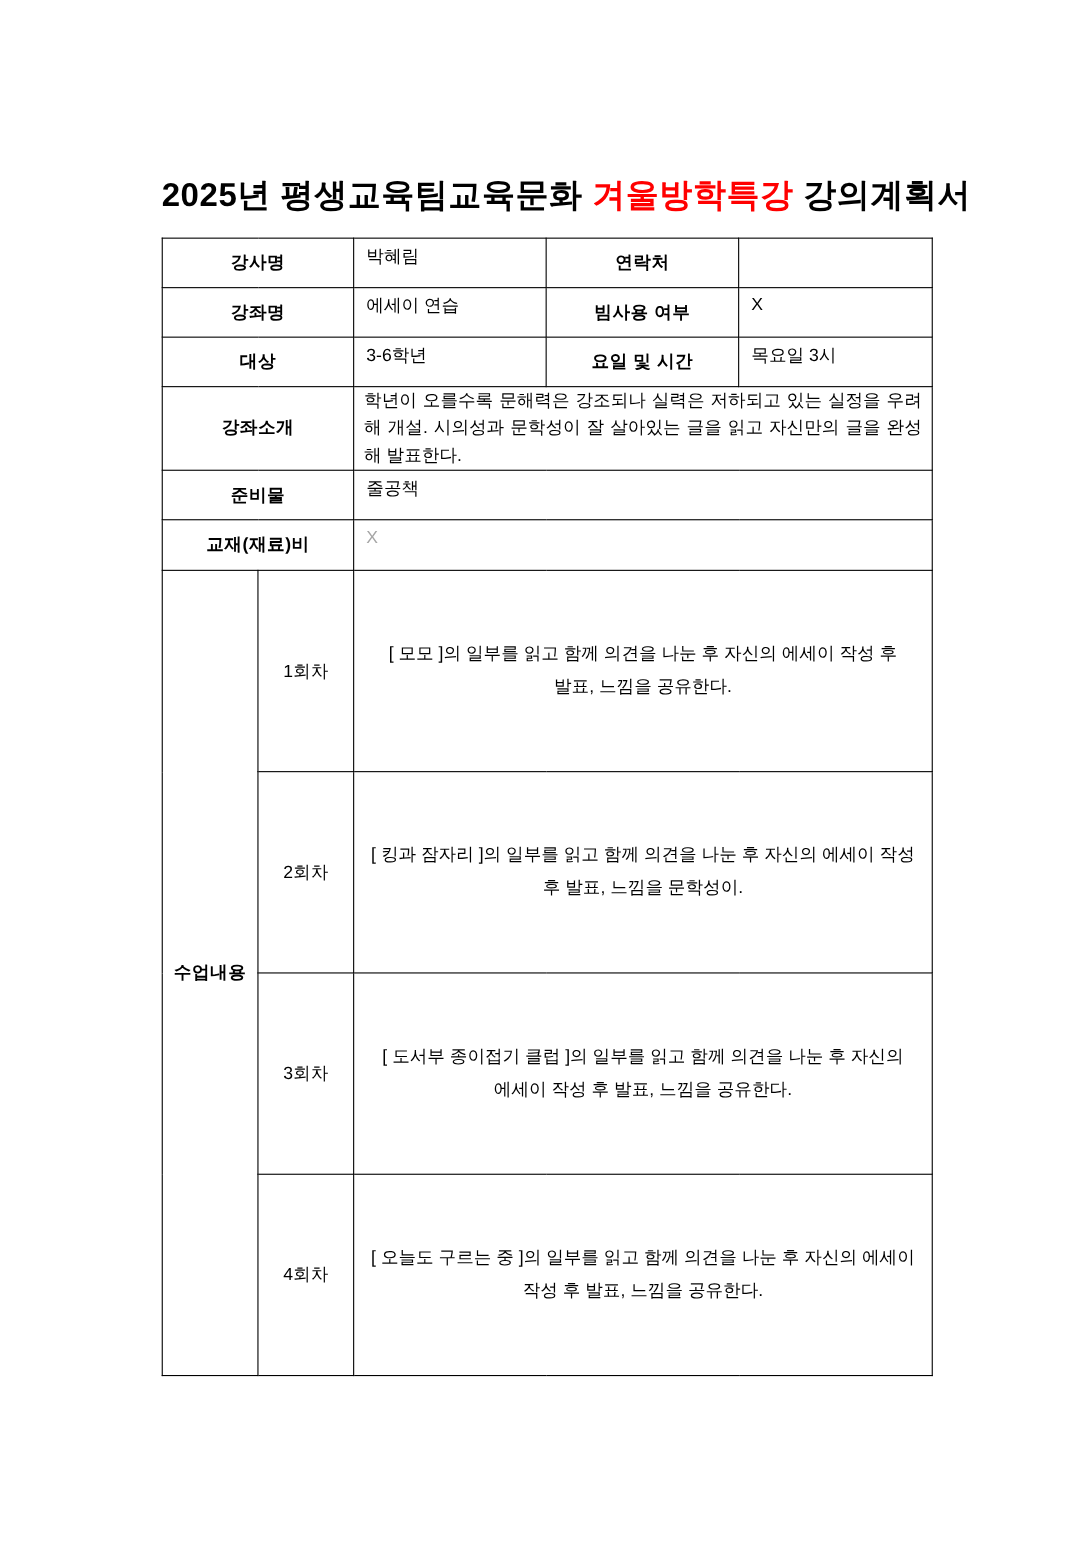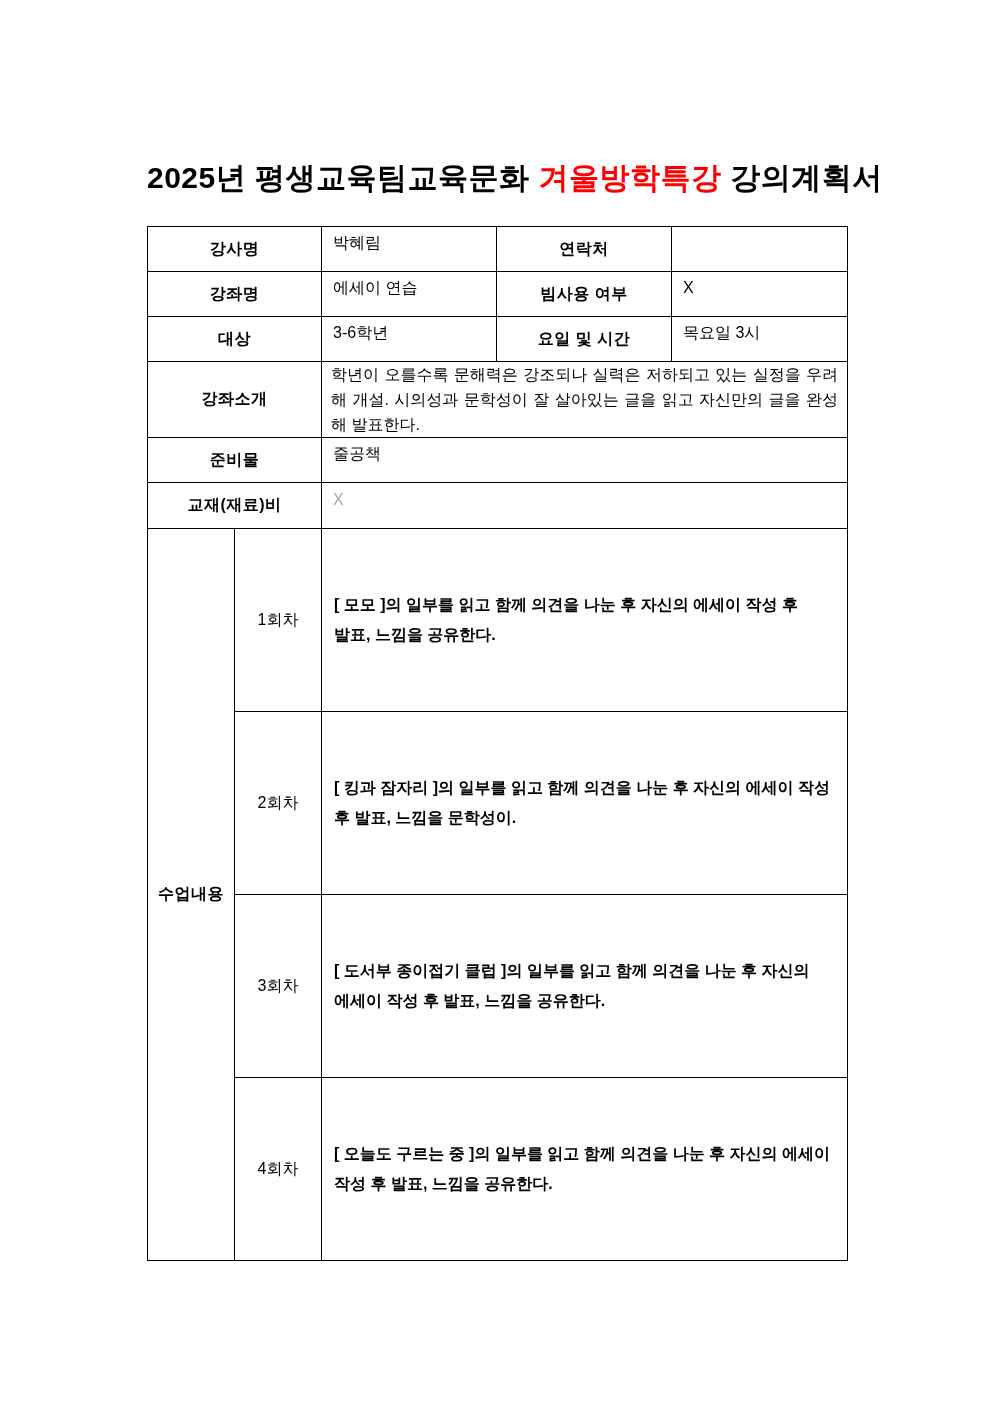--- a/index.html
+++ b/index.html
@@ -16,21 +16,21 @@
     left: 147px;
     top: 156px;
     width: 700px;
   }
   .title {
     text-align: center;
     font-size: 30px;
     font-weight: bold;
     line-height: 44px;
     white-space: nowrap;
-    margin-bottom: 26px;
+    margin-bottom: 16px;
     letter-spacing: 0.5px;
   }
   .title .red { color: #ff0000; }
   table.plan {
     width: 700px;
     border-collapse: collapse;
     table-layout: fixed;
     font-size: 16px;
   }
   table.plan td {
@@ -44,24 +44,24 @@
   .h183 { height: 183px; }
   td.lbl { text-align: center; letter-spacing: 0.5px; font-weight: bold; }
   td.val { text-align: left; padding: 0 8px 12px 11px; }
   td.longtext {
     text-align: justify;
     word-break: break-all;
     line-height: 25px;
     padding: 0 9px;
   }
   td.session-content {
+    text-align: center;
     line-height: 30px;
     padding: 16px 12px;
     word-break: keep-all;
-    font-weight: bold;
   }
   td.session-no { text-align: center; margin-left: 32px; }
   .muted { color: #a6a6a6; }
 </style>
 </head>
 <body>
 
 <div class="doc">
 
   <div class="title">

